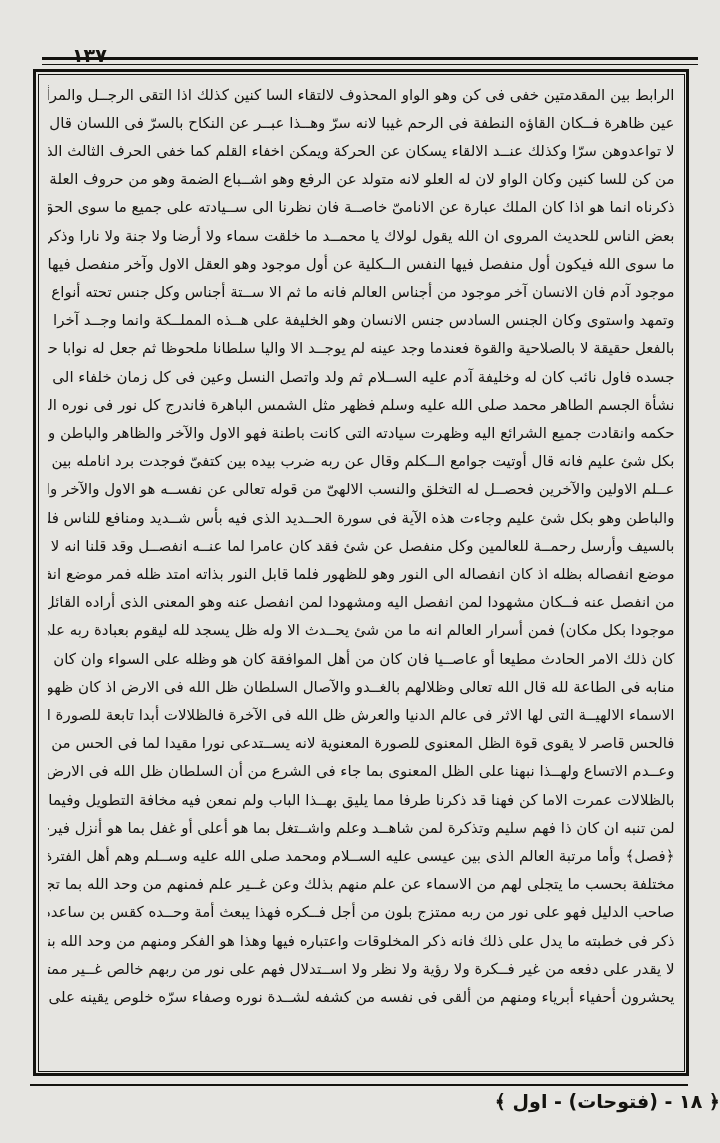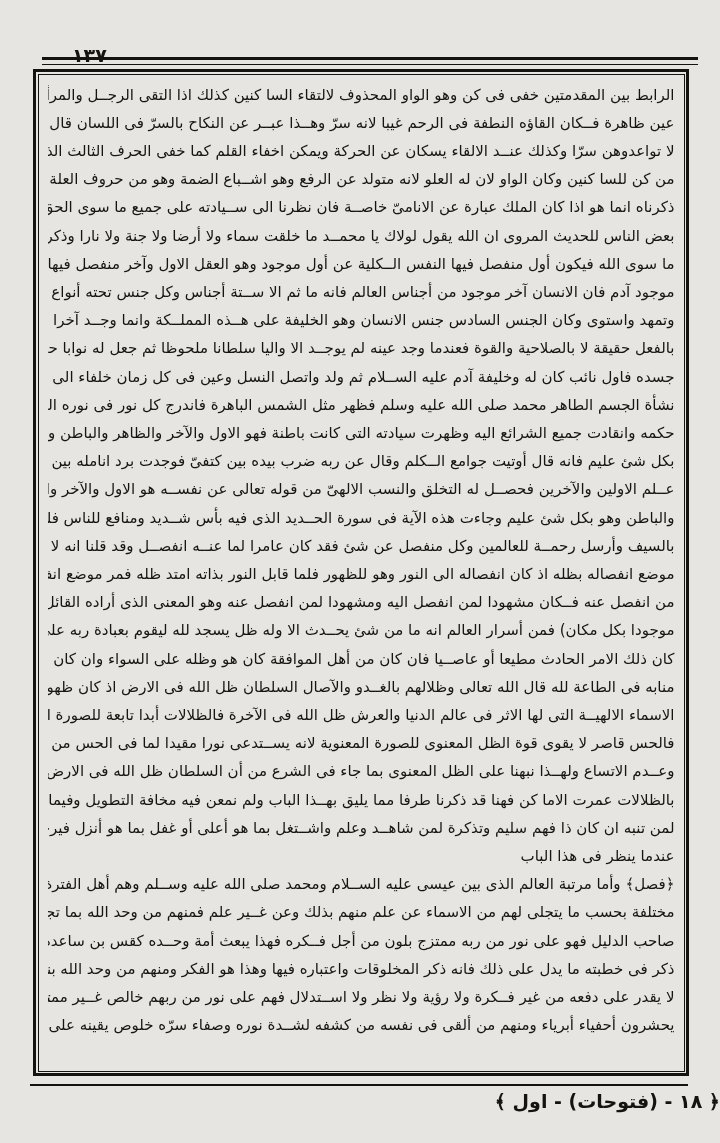--- a/index.html
+++ b/index.html
@@ -126,21 +126,20 @@
           <p class="line">موضع انفصاله بظله اذ كان انفصاله الى النور وهو للظهور فلما قابل النور بذاته امتد ظله فمر موضع انفصاله فلم يفقده</p>
           <p class="line">من انفصل عنه فــكان مشهودا لمن انفصل اليه ومشهودا لمن انفصل عنه وهو المعنى الذى أراده القائل بقوله (شهدتك</p>
           <p class="line">موجودا بكل مكان) فمن أسرار العالم انه ما من شئ يحــدث الا وله ظل يسجد لله ليقوم بعبادة ربه على كل حال سواء</p>
           <p class="line">كان ذلك الامر الحادث مطيعا أو عاصــيا فان كان من أهل الموافقة كان هو وظله على السواء وان كان مخــالفا ناب ظله</p>
           <p class="line">منابه فى الطاعة لله قال الله تعالى وظلالهم بالغــدو والآصال السلطان ظل الله فى الارض اذ كان ظهوره بجميع صور</p>
           <p class="line">الاسماء الالهيــة التى لها الاثر فى عالم الدنيا والعرش ظل الله فى الآخرة فالظلالات أبدا تابعة للصورة المنبعثة عنها احساسا ومعنى</p>
           <p class="line">فالحس قاصر لا يقوى قوة الظل المعنوى للصورة المعنوية لانه يســتدعى نورا مقيدا لما فى الحس من التقييد والضيق</p>
           <p class="line">وعــدم الاتساع ولهــذا نبهنا على الظل المعنوى بما جاء فى الشرع من أن السلطان ظل الله فى الارض فقــد بان لك ان</p>
           <p class="line">بالظلالات عمرت الاما كن فهنا قد ذكرنا طرفا مما يليق بهــذا الباب ولم نمعن فيه مخافة التطويل وفيما أوردناه كفاية</p>
           <p class="line">لمن تنبه ان كان ذا فهم سليم وتذكرة لمن شاهــد وعلم واشــتغل بما هو أعلى أو غفل بما هو أنزل فيرجع الى ما ذكرناه</p>
-          <p class="line short">عندما ينظر فى هذا الباب</p>
           <p class="line">﴿فصل﴾ وأما مرتبة العالم الذى بين عيسى عليه الســلام ومحمد صلى الله عليه وســلم وهم أهل الفترة فهم على مراتب</p>
           <p class="line">مختلفة بحسب ما يتجلى لهم من الاسماء عن علم منهم بذلك وعن غــير علم فمنهم من وحد الله بما تجلى لقلبه عند فــكره وهو</p>
           <p class="line">صاحب الدليل فهو على نور من ربه ممتزج بلون من أجل فــكره فهذا يبعث أمة وحــده كقس بن ساعدة وأمثاله فانه</p>
           <p class="line">ذكر فى خطبته ما يدل على ذلك فانه ذكر المخلوقات واعتباره فيها وهذا هو الفكر ومنهم من وحد الله بنور وجده فى قلبه</p>
           <p class="line">لا يقدر على دفعه من غير فــكرة ولا رؤية ولا نظر ولا اســتدلال فهم على نور من ربهم خالص غــير ممتزج يكون فهؤلاء</p>
           <p class="line">يحشرون أحفياء أبرياء ومنهم من ألقى فى نفسه من كشفه لشــدة نوره وصفاء سرّه خلوص يقينه على منزلة محمد</p>
         </div>
     </div>
   </div>
 

